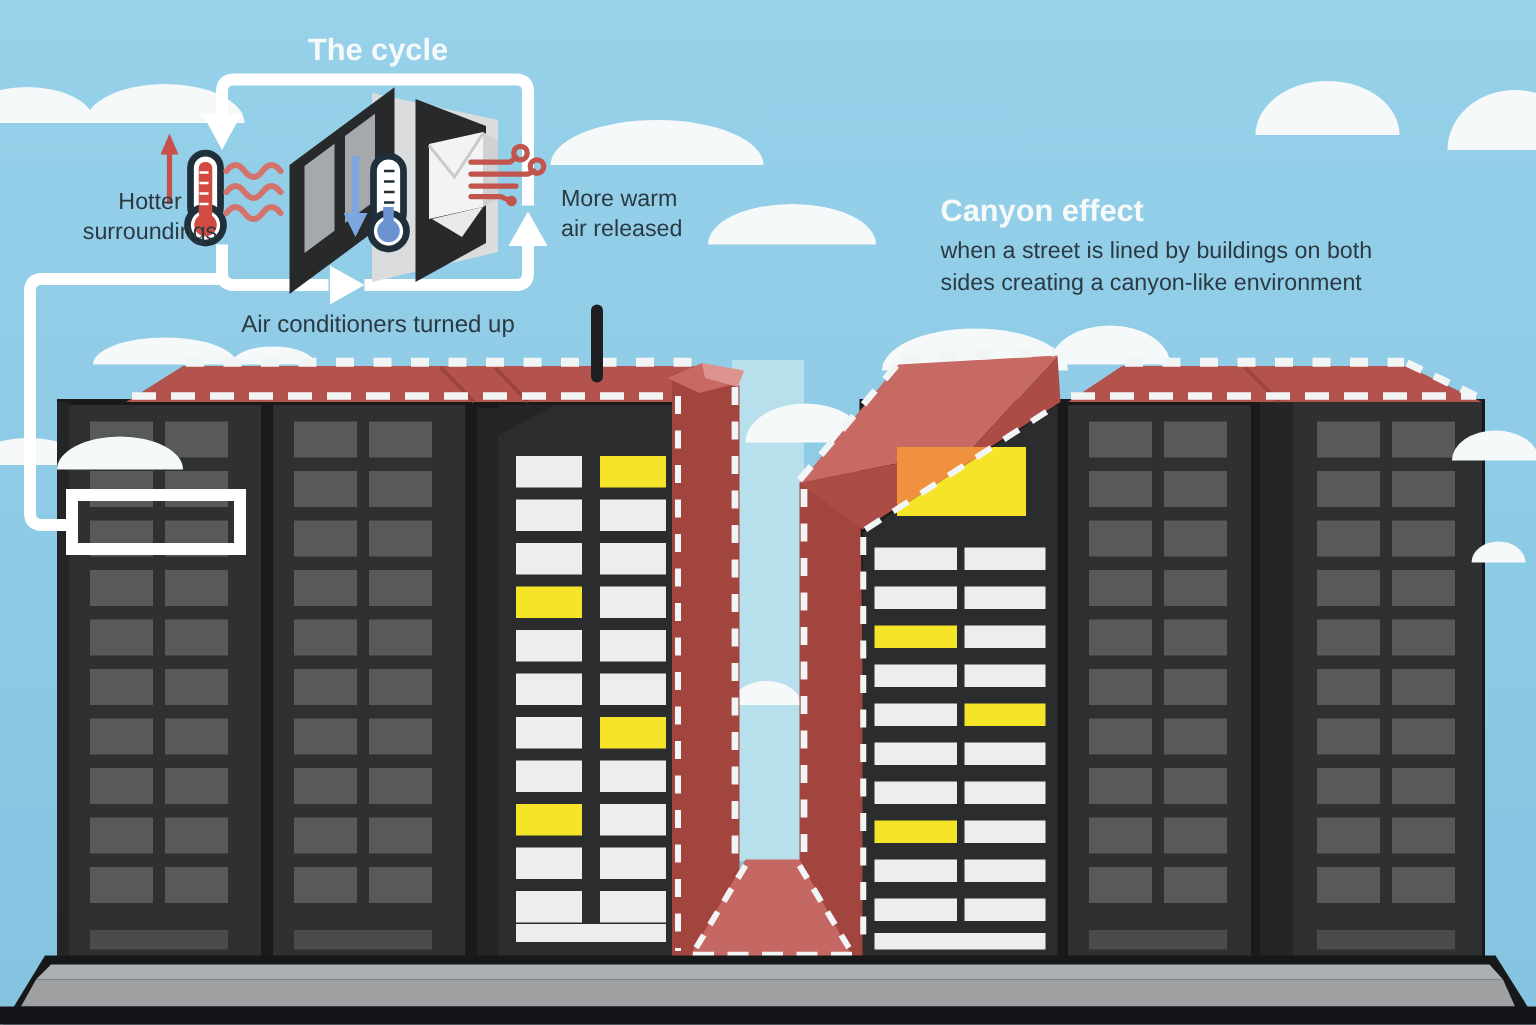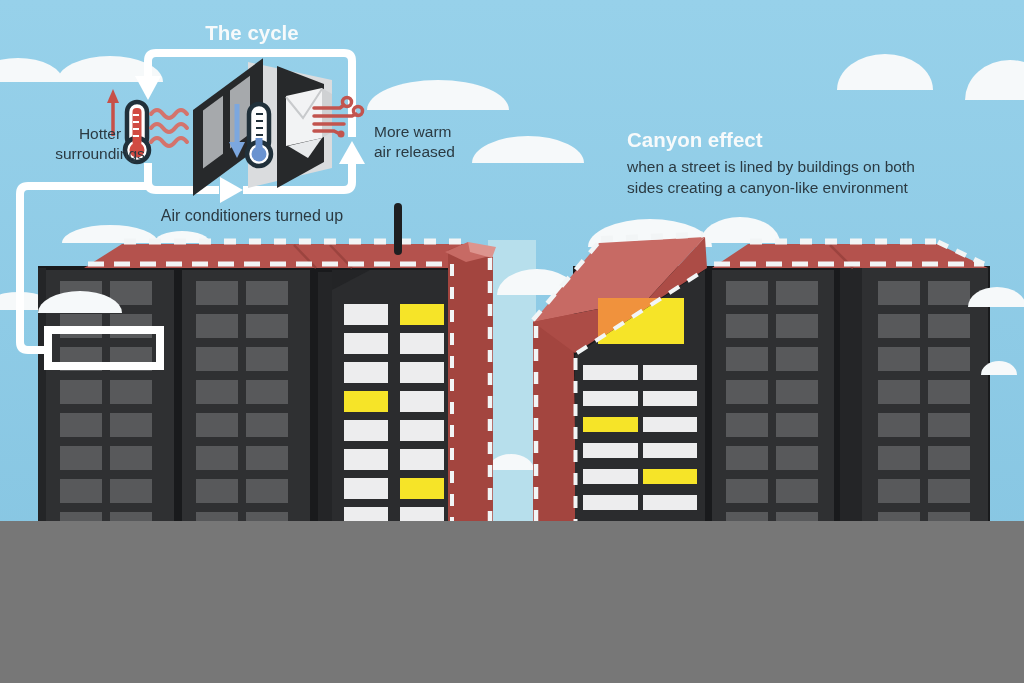--- a/index.html
+++ b/index.html
@@ -1,16 +1,16 @@
 <!DOCTYPE html>
 <html><head>
 <meta charset="utf-8">
 <style>
   html,body{margin:0;padding:0;background:#777;}
-  #stage{width:1024px;height:521px;position:relative;overflow:hidden;font-family:"Liberation Sans",sans-serif;}
+  #stage{width:1024px;height:683px;position:relative;overflow:hidden;font-family:"Liberation Sans",sans-serif;}
   svg{display:block;}
   text{font-family:"Liberation Sans",sans-serif;}
   .title-text{font-size:20.5px;font-weight:700;fill:#f7fafb;}
   .label-text{font-size:15.5px;font-weight:500;fill:#2b3a42;}
   .desc-text{font-size:15.5px;font-weight:500;fill:#2b3a42;}
 </style>
 </head>
 <body>
 
 <div id="stage">

